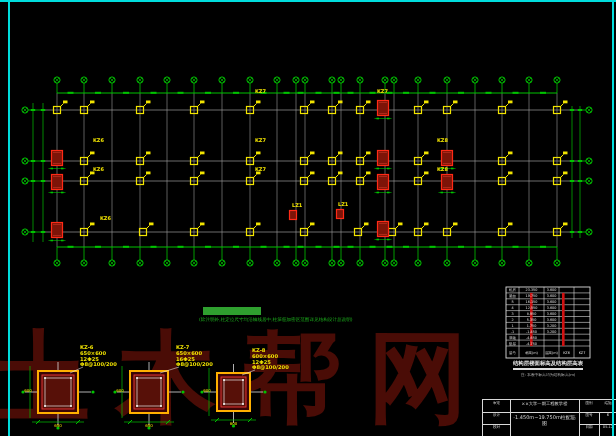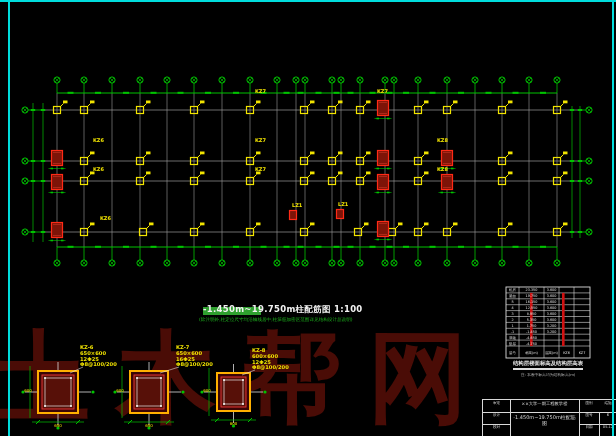--- a/index.html
+++ b/index.html
@@ -660,21 +660,20 @@
         <text x="551.5" y="344.52500000000003" fill="#e0e0e0" font-size="3.4" font-family="DejaVu Sans" text-anchor="middle"></text>
         <text x="512.5" y="354" fill="#e0e0e0" font-size="3.4" font-family="DejaVu Sans" text-anchor="middle">层号</text>
         <text x="531.5" y="354" fill="#e0e0e0" font-size="3.4" font-family="DejaVu Sans" text-anchor="middle">标高(m)</text>
         <text x="551.5" y="354" fill="#e0e0e0" font-size="3.4" font-family="DejaVu Sans" text-anchor="middle">层高(m)</text>
         <text x="566.5" y="354" fill="#e0e0e0" font-size="3.4" font-family="DejaVu Sans" text-anchor="middle">KZ6</text>
         <text x="582" y="354" fill="#e0e0e0" font-size="3.4" font-family="DejaVu Sans" text-anchor="middle">KZ7</text>
       </g>
     </svg>
 
   <div class="abs title-hl"></div>
-  <div class="abs plan-title">-1.450m~19.750m柱配筋图  1:100</div>
   <div class="abs plan-note">(除注明外,柱定位尺寸均沿轴线居中;柱箍筋加密区范围详见结构设计总说明)</div>
 
   <div class="abs sched-caption">结构层楼面标高及结构层高表</div>
   <div class="abs sched-underline"></div>
   <div class="abs sched-note">注: 本表中标高均为结构标高(m)</div>
 
   <div class="abs" id="titleblock">
     <div class="tb-text" style="left:27px;top:2px;width:69px;font-size:4.3px;">××大学一期工程教学楼</div>
     <div class="tb-text" style="left:28px;top:15px;width:67px;font-size:5px;">-1.450m~19.750m柱配筋图</div>
   <div class="tb-line" style="left: 27px; top: 0px; width: 1px; height: 37px;"></div>

